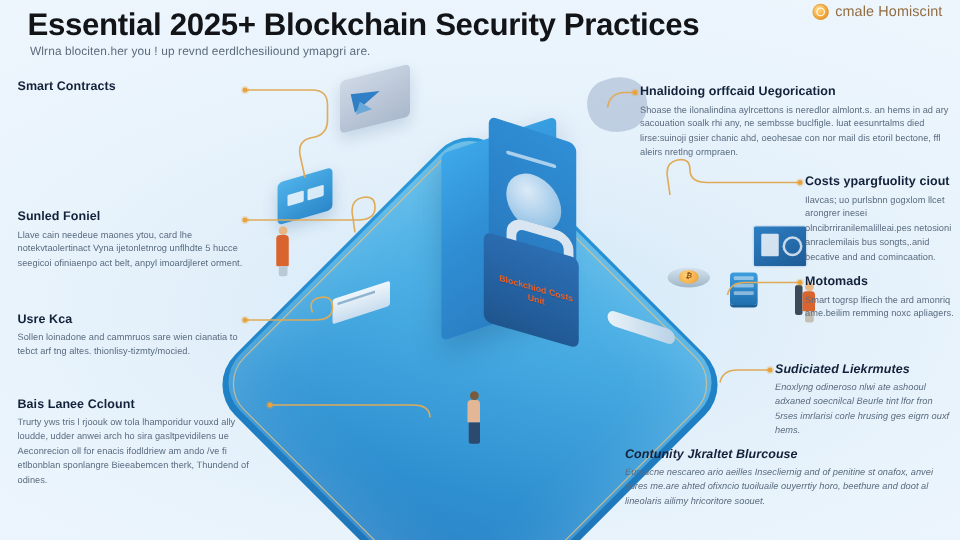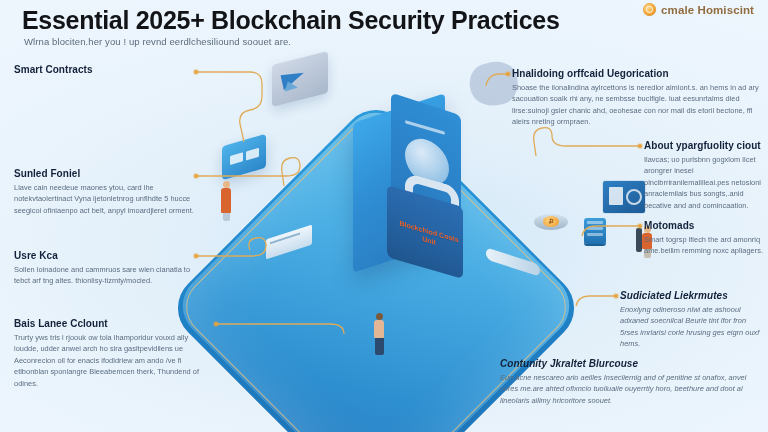--- a/index.html
+++ b/index.html
@@ -27,21 +27,21 @@
   .brand{
     position:absolute;right:14px;top:3px;display:flex;align-items:center;gap:5px;
   }
   .brand-mark{
     width:13px;height:13px;border-radius:50%;
     background:radial-gradient(circle at 35% 32%,#ffd98a 0%,#f2a93b 55%,#d8872a 100%);
     box-shadow:0 0 0 1px rgba(216,135,42,.35) inset;
     display:flex;align-items:center;justify-content:center;
   }
   .brand-mark i{display:block;width:5px;height:5px;border:1.3px solid #fff6e2;border-radius:50%;}
-  .brand-text{font-size:11.5px;font-weight:bold;color:#7d4f16;opacity:.82;letter-spacing:.1px;text-align:right;}
+  .brand-text{font-size:11.5px;font-weight:normal;color:#7d4f16;opacity:.82;letter-spacing:.1px;text-align:right;}
 
   
   .block{position:absolute;}
   .block h3{
     margin:0 0 3px 0;font-size:10px;font-weight:bold;color:#13223a;letter-spacing:.05px;
   }
   .block p{
     margin:0;font-size:7.4px;line-height:1.55;color:#5b6c80;letter-spacing:.02px;
   }
   .b-sc   {left:14px;  top:64px;  width:186px;}
@@ -213,21 +213,21 @@
   .chair{
     position:absolute;left:636px;top:228px;width:6px;height:24px;border-radius:2px;background:#3b4a58;
   }
 </style>
 </head>
 <body>
 
 <div id="canvas">
 
   <div class="title">Essential 2025+ Blockchain Security Practices</div>
-  <div class="subtitle">Wlrna blociten.her you ! up revnd eerdlchesiliound soouet are.</div>
+  <div class="subtitle">Wlrna blociten.her you ! up revnd eerdlchesiliound ymapgri are.</div>
 
   <div class="brand">
     <span class="brand-mark">
         <i></i>
       </span>
     <span class="brand-text">cmale Homiscint</span>
   </div>
 
   <div class="stage">
     <div class="chev chev4"></div>
@@ -324,21 +324,21 @@
   <div class="block b-bl">
     <h3>Bais Lanee Cclount</h3>
     <p>Trurty yws tris l rjoouk ow tola lhamporidur vouxd ally loudde, udder anwei arch ho sira gasltpevidilens ue Aeconrecion oll for enacis ifodldriew am ando /ve fi etlbonblan sponlangre Bieeabemcen therk, Thundend of odines.</p>
   </div>
 
   <div class="block b-hod">
     <h3>Hnalidoing orffcaid Uegorication</h3>
     <p>Shoase the ilonalindina aylrcettons is neredlor almlont.s. an hems in ad ary sacouation soalk rhi any, ne sembsse buclfigle. luat eesunrtalms died lirse:suinoji gsier chanic ahd, oeohesae con nor mail dis etoril bectone, ffl aleirs nretlng ormpraen.</p>
   </div>
   <div class="block b-apc">
-    <h3>About ypargfuolity ciout</h3>
+    <h3>Costs ypargfuolity ciout</h3>
     <p>Ilavcas; uo purlsbnn gogxlom llcet arongrer inesei olncibrriranilemalilleai.pes netosioni anraclemilais bus songts,.anid becative and and comincaation.</p>
   </div>
   <div class="block b-mot">
     <h3>Motomads</h3>
     <p>Smart togrsp lfiech the ard amonriq ame.beilim remming noxc apliagers.</p>
   </div>
   <div class="block b-sl">
     <h3>Sudiciated Liekrmutes</h3>
     <p>Enoxlyng odineroso nlwi ate ashooul adxaned soecnilcal Beurle tint lfor fron 5rses imrlarisi corle hrusing ges eigrn ouxf hems.</p>
   </div>

